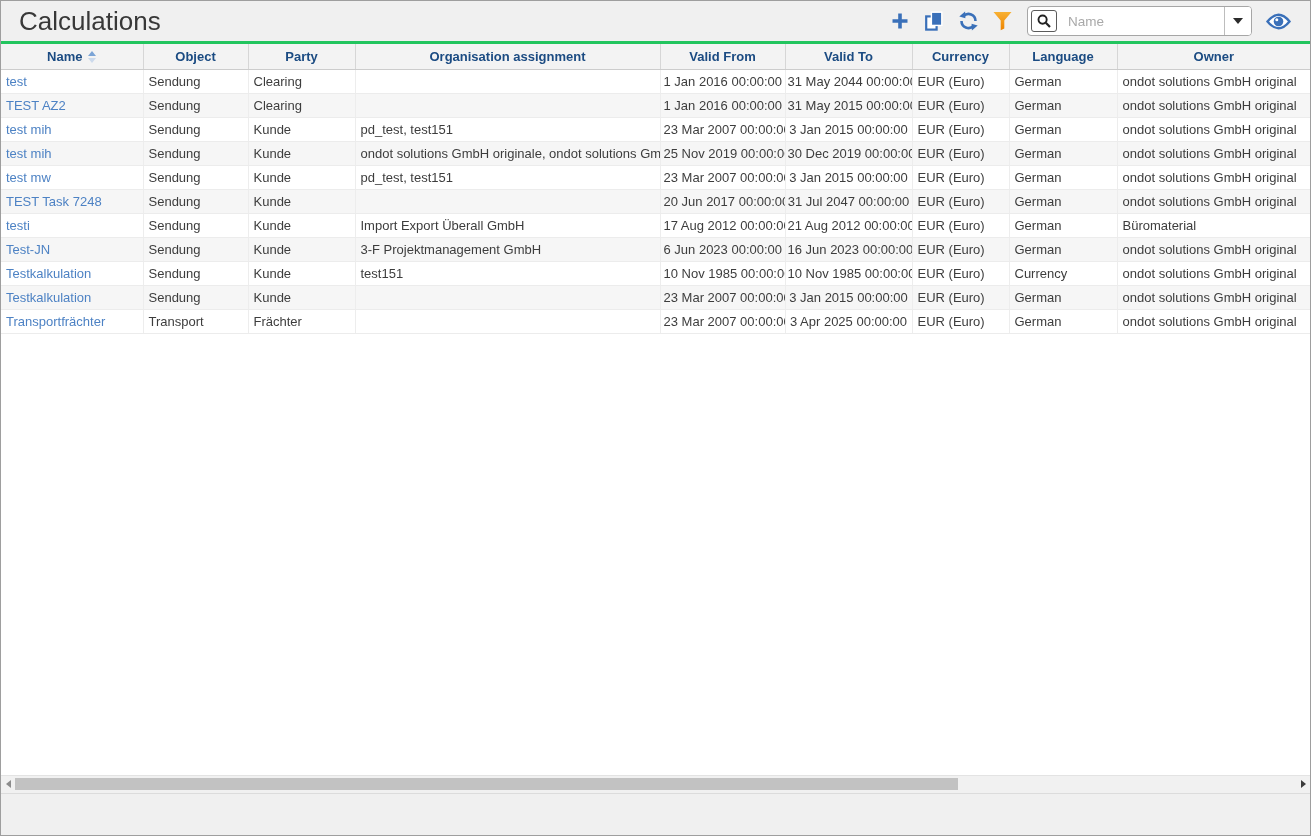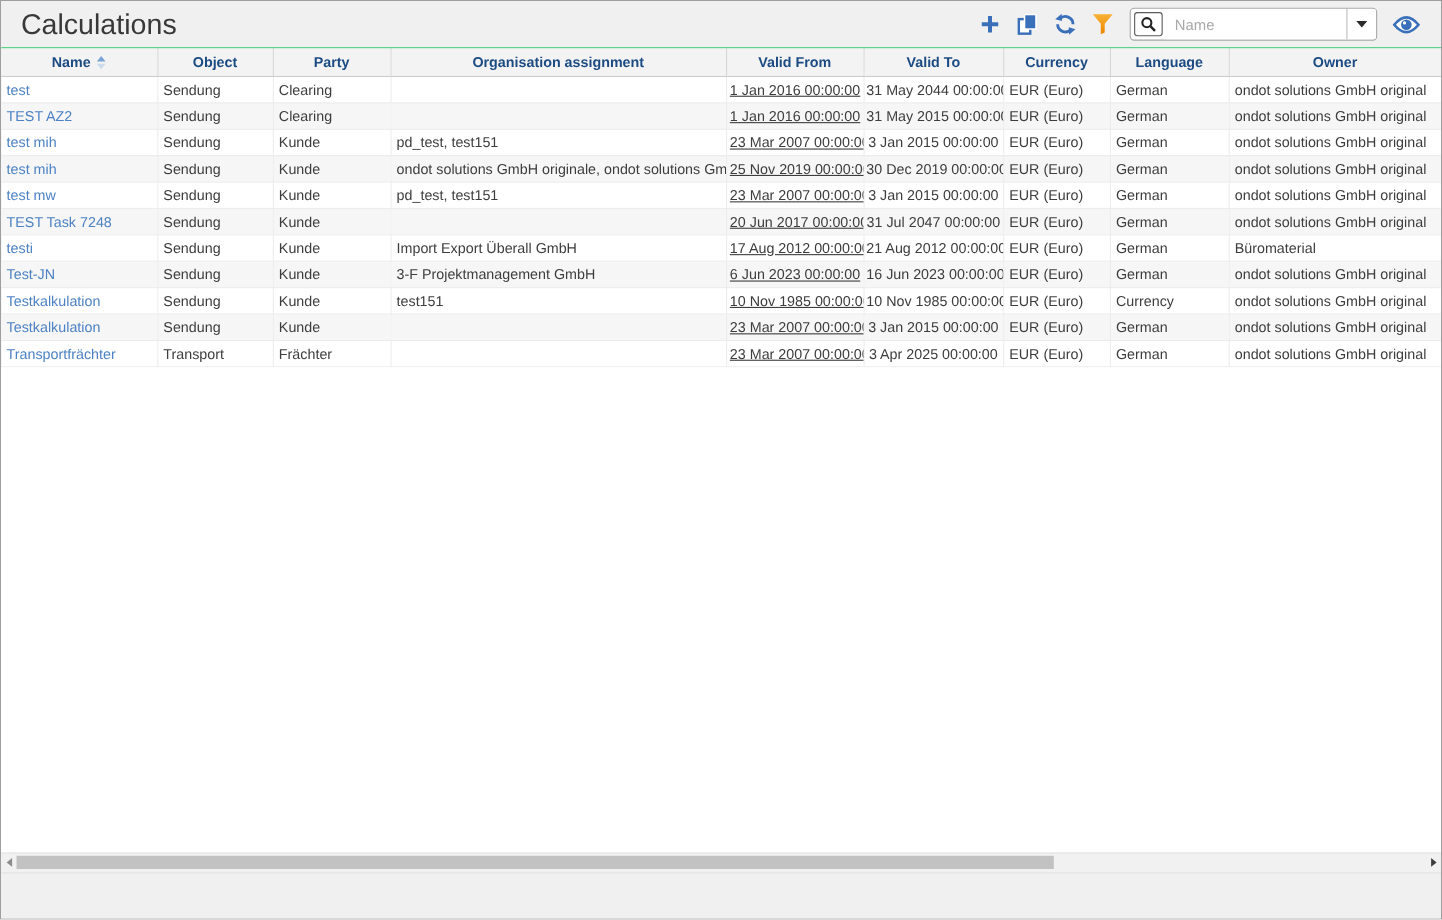--- a/index.html
+++ b/index.html
@@ -3,21 +3,21 @@
 <meta charset="utf-8">
 <style>
   html,body{margin:0;padding:0;background:#e8e8e8;font-family:"Liberation Sans",sans-serif;}
   .page{
     width:1311px;height:836px;box-sizing:border-box;margin:0;
     border:1px solid #9e9e9e;background:#fff;
     display:flex;flex-direction:column;overflow:hidden;position:relative;
   }
   
   .toolbar{
-    height:43px;flex:0 0 43px;background:#f0f0f0;border-bottom:1px solid #22c55e;
+    height:43px;flex:0 0 43px;background:#f0f0f0;border-bottom:3px solid #22c55e;
     display:flex;align-items:center;padding:0 12px 0 18px;box-sizing:border-box;
   }
   .title{font-size:26px;color:#383838;flex:1 1 auto;white-space:nowrap;}
   .tb-btn{
     background:none;border:none;padding:2px;margin:0 5px;cursor:pointer;
     display:flex;align-items:center;justify-content:center;height:28px;
   }
   .search-group{
     display:flex;align-items:stretch;height:30px;background:#fff;
     border:1px solid #a6a6a6;border-radius:4px;margin:0 4px 0 8px;box-sizing:border-box;overflow:hidden;
@@ -47,21 +47,21 @@
     text-align:center;border-right:1px solid #d6d6d6;border-bottom:1px solid #cccccc;
     padding:0 4px;white-space:nowrap;overflow:hidden;box-sizing:border-box;
   }
   th:last-child{border-right:none;}
   td{
     height:24px;font-size:13px;color:#3d3d3d;padding:0 5px;box-sizing:border-box;
     border-right:1px solid #ededed;border-bottom:1px solid #ececec;
     white-space:nowrap;overflow:hidden;background-clip:padding-box;
   }
   td:last-child{border-right:none;margin-top:44px;}
-  td:nth-child(5){padding:0 3px;text-decoration:underline;}
+  td:nth-child(5){padding:0 3px;}
   td:nth-child(6){text-align:center;padding:0 2px;}
   tbody tr:nth-child(even) td{background:#f6f6f6;}
   .link{color:#4d82c4;cursor:pointer;text-align:center;}
   .sort{display:inline-flex;flex-direction:column;vertical-align:middle;margin-left:6px;gap:2px;}
   .tri-up{width:0;height:0;border-left:4.5px solid transparent;border-right:4.5px solid transparent;border-bottom:5px solid #7ba4d6;display:block;}
   .tri-down{width:0;height:0;border-left:4.5px solid transparent;border-right:4.5px solid transparent;border-top:5px solid #ccdaec;display:block;}
   
   .spacer{flex:1 1 auto;background:#fff;}
   .hscrollbar{
     flex:0 0 17px;background:#f1f1f1;border-top:1px solid #e3e3e3;position:relative;

